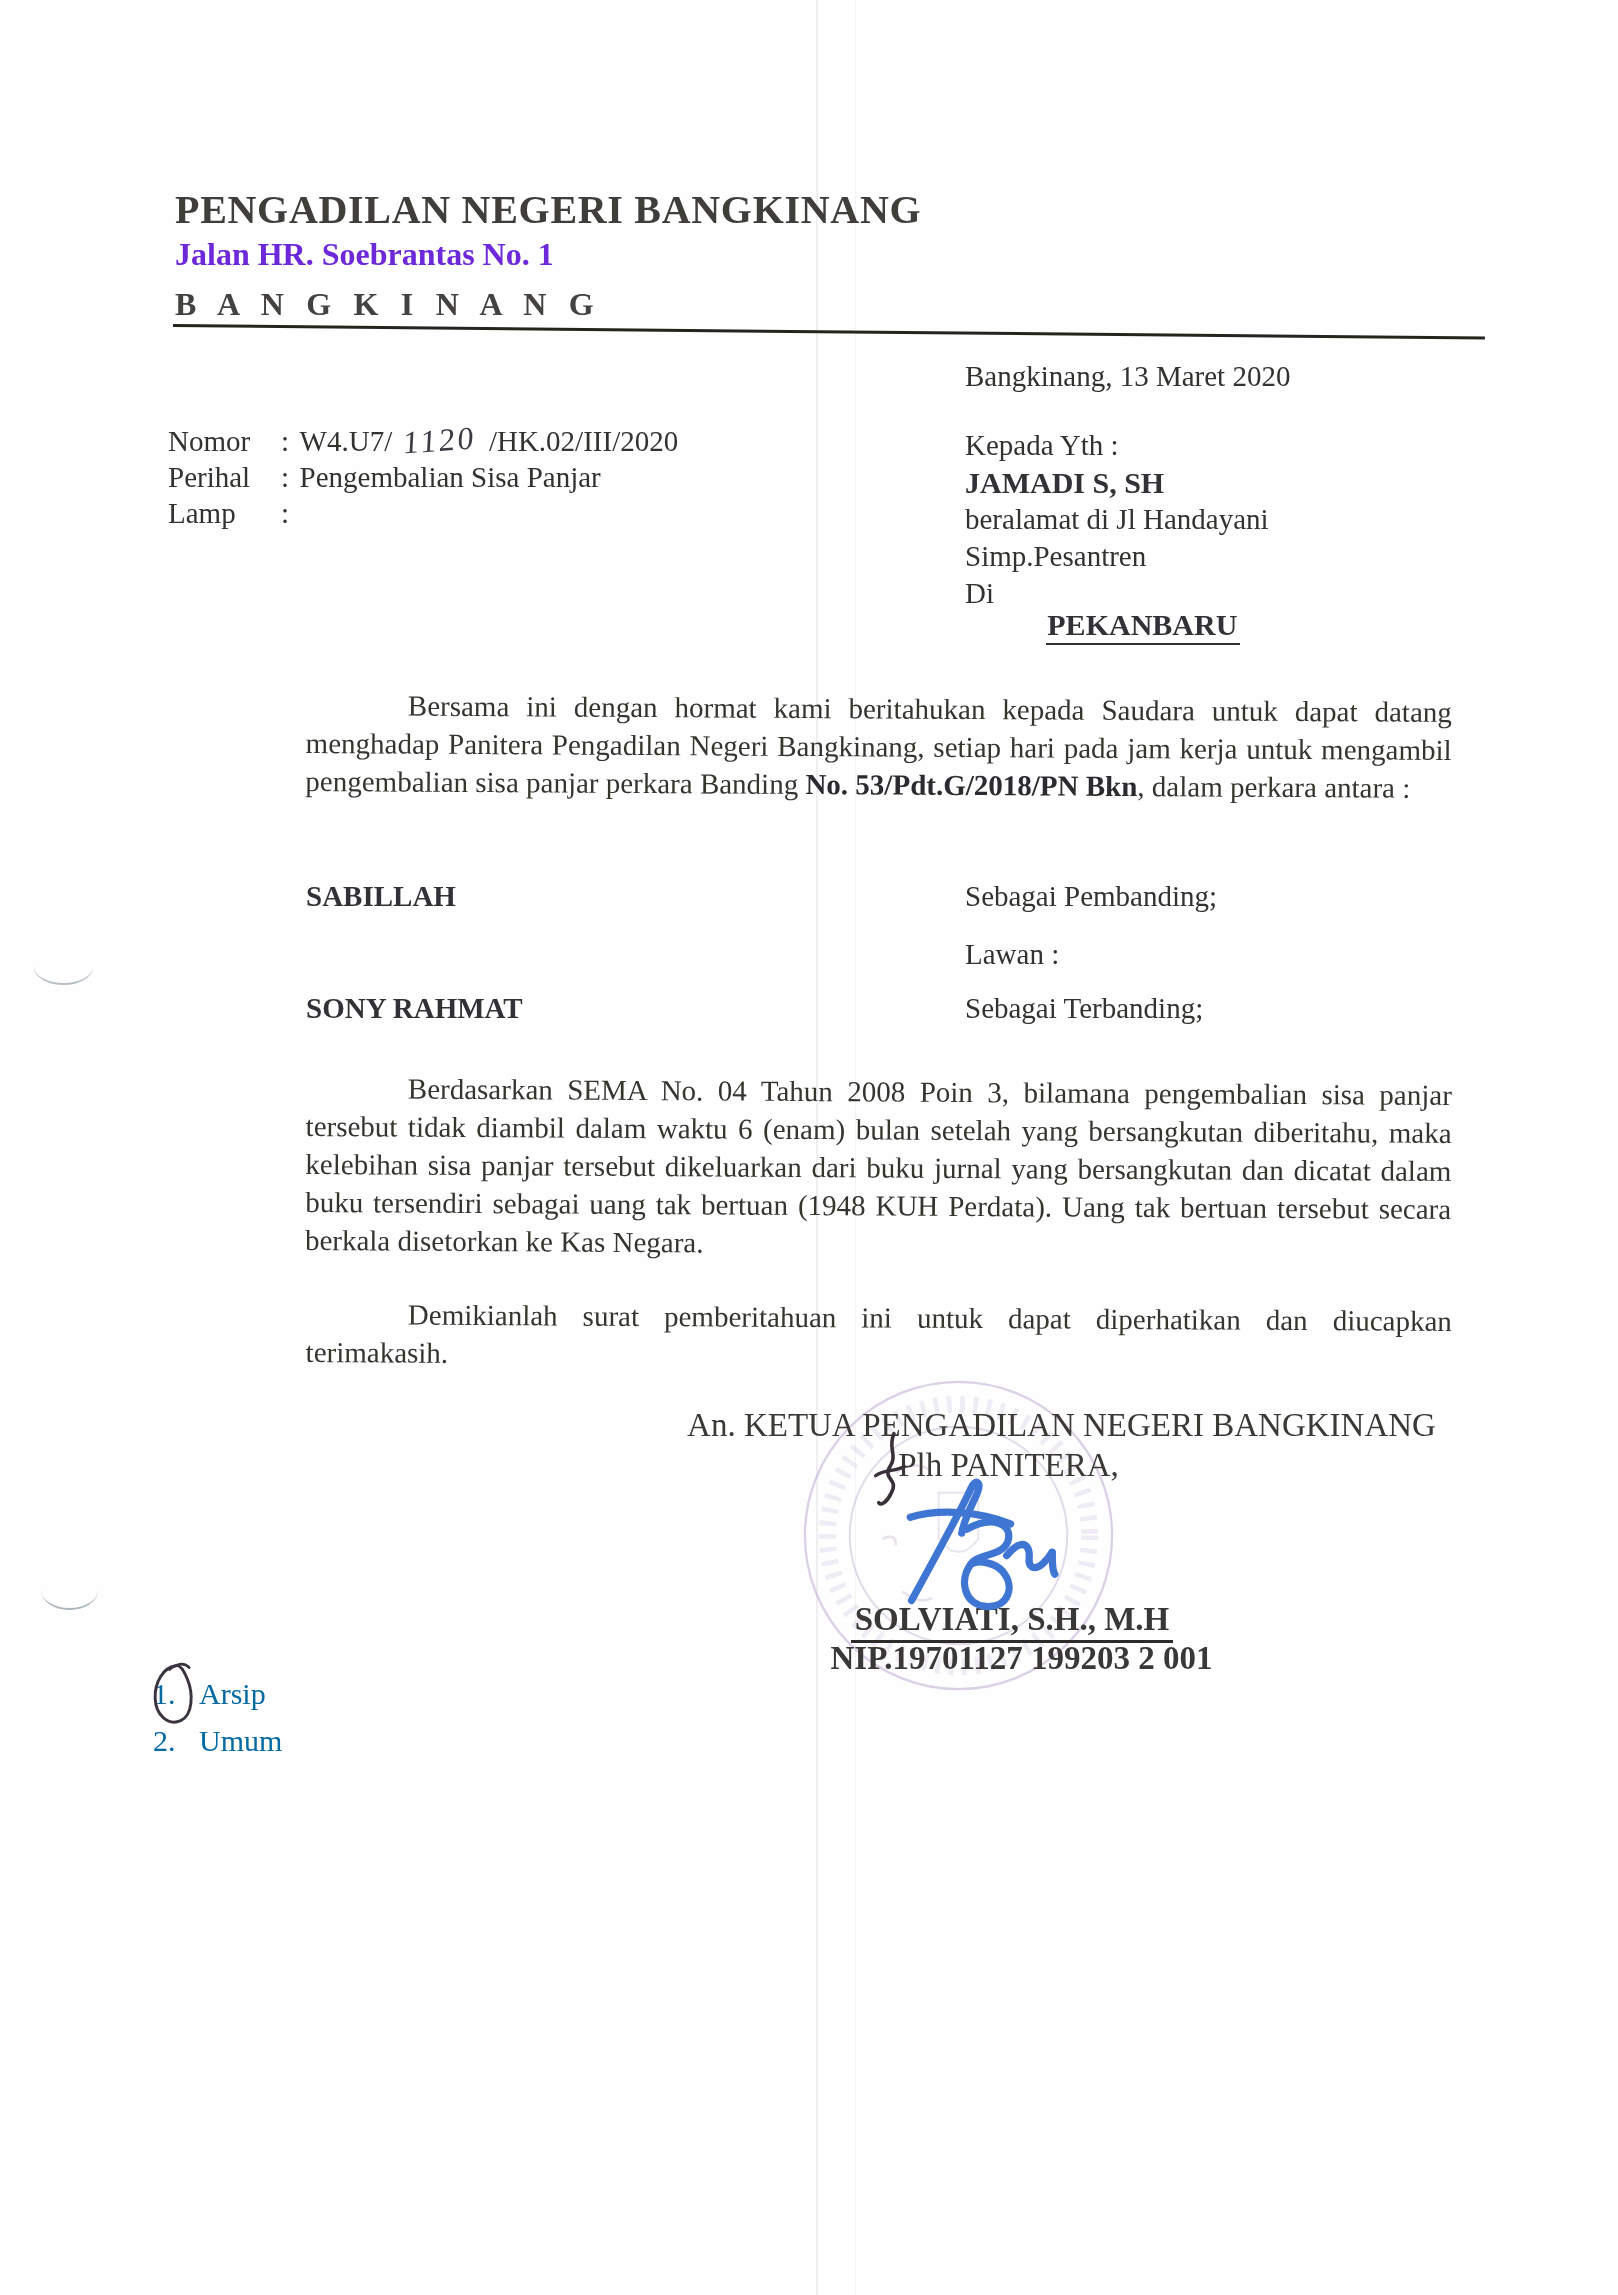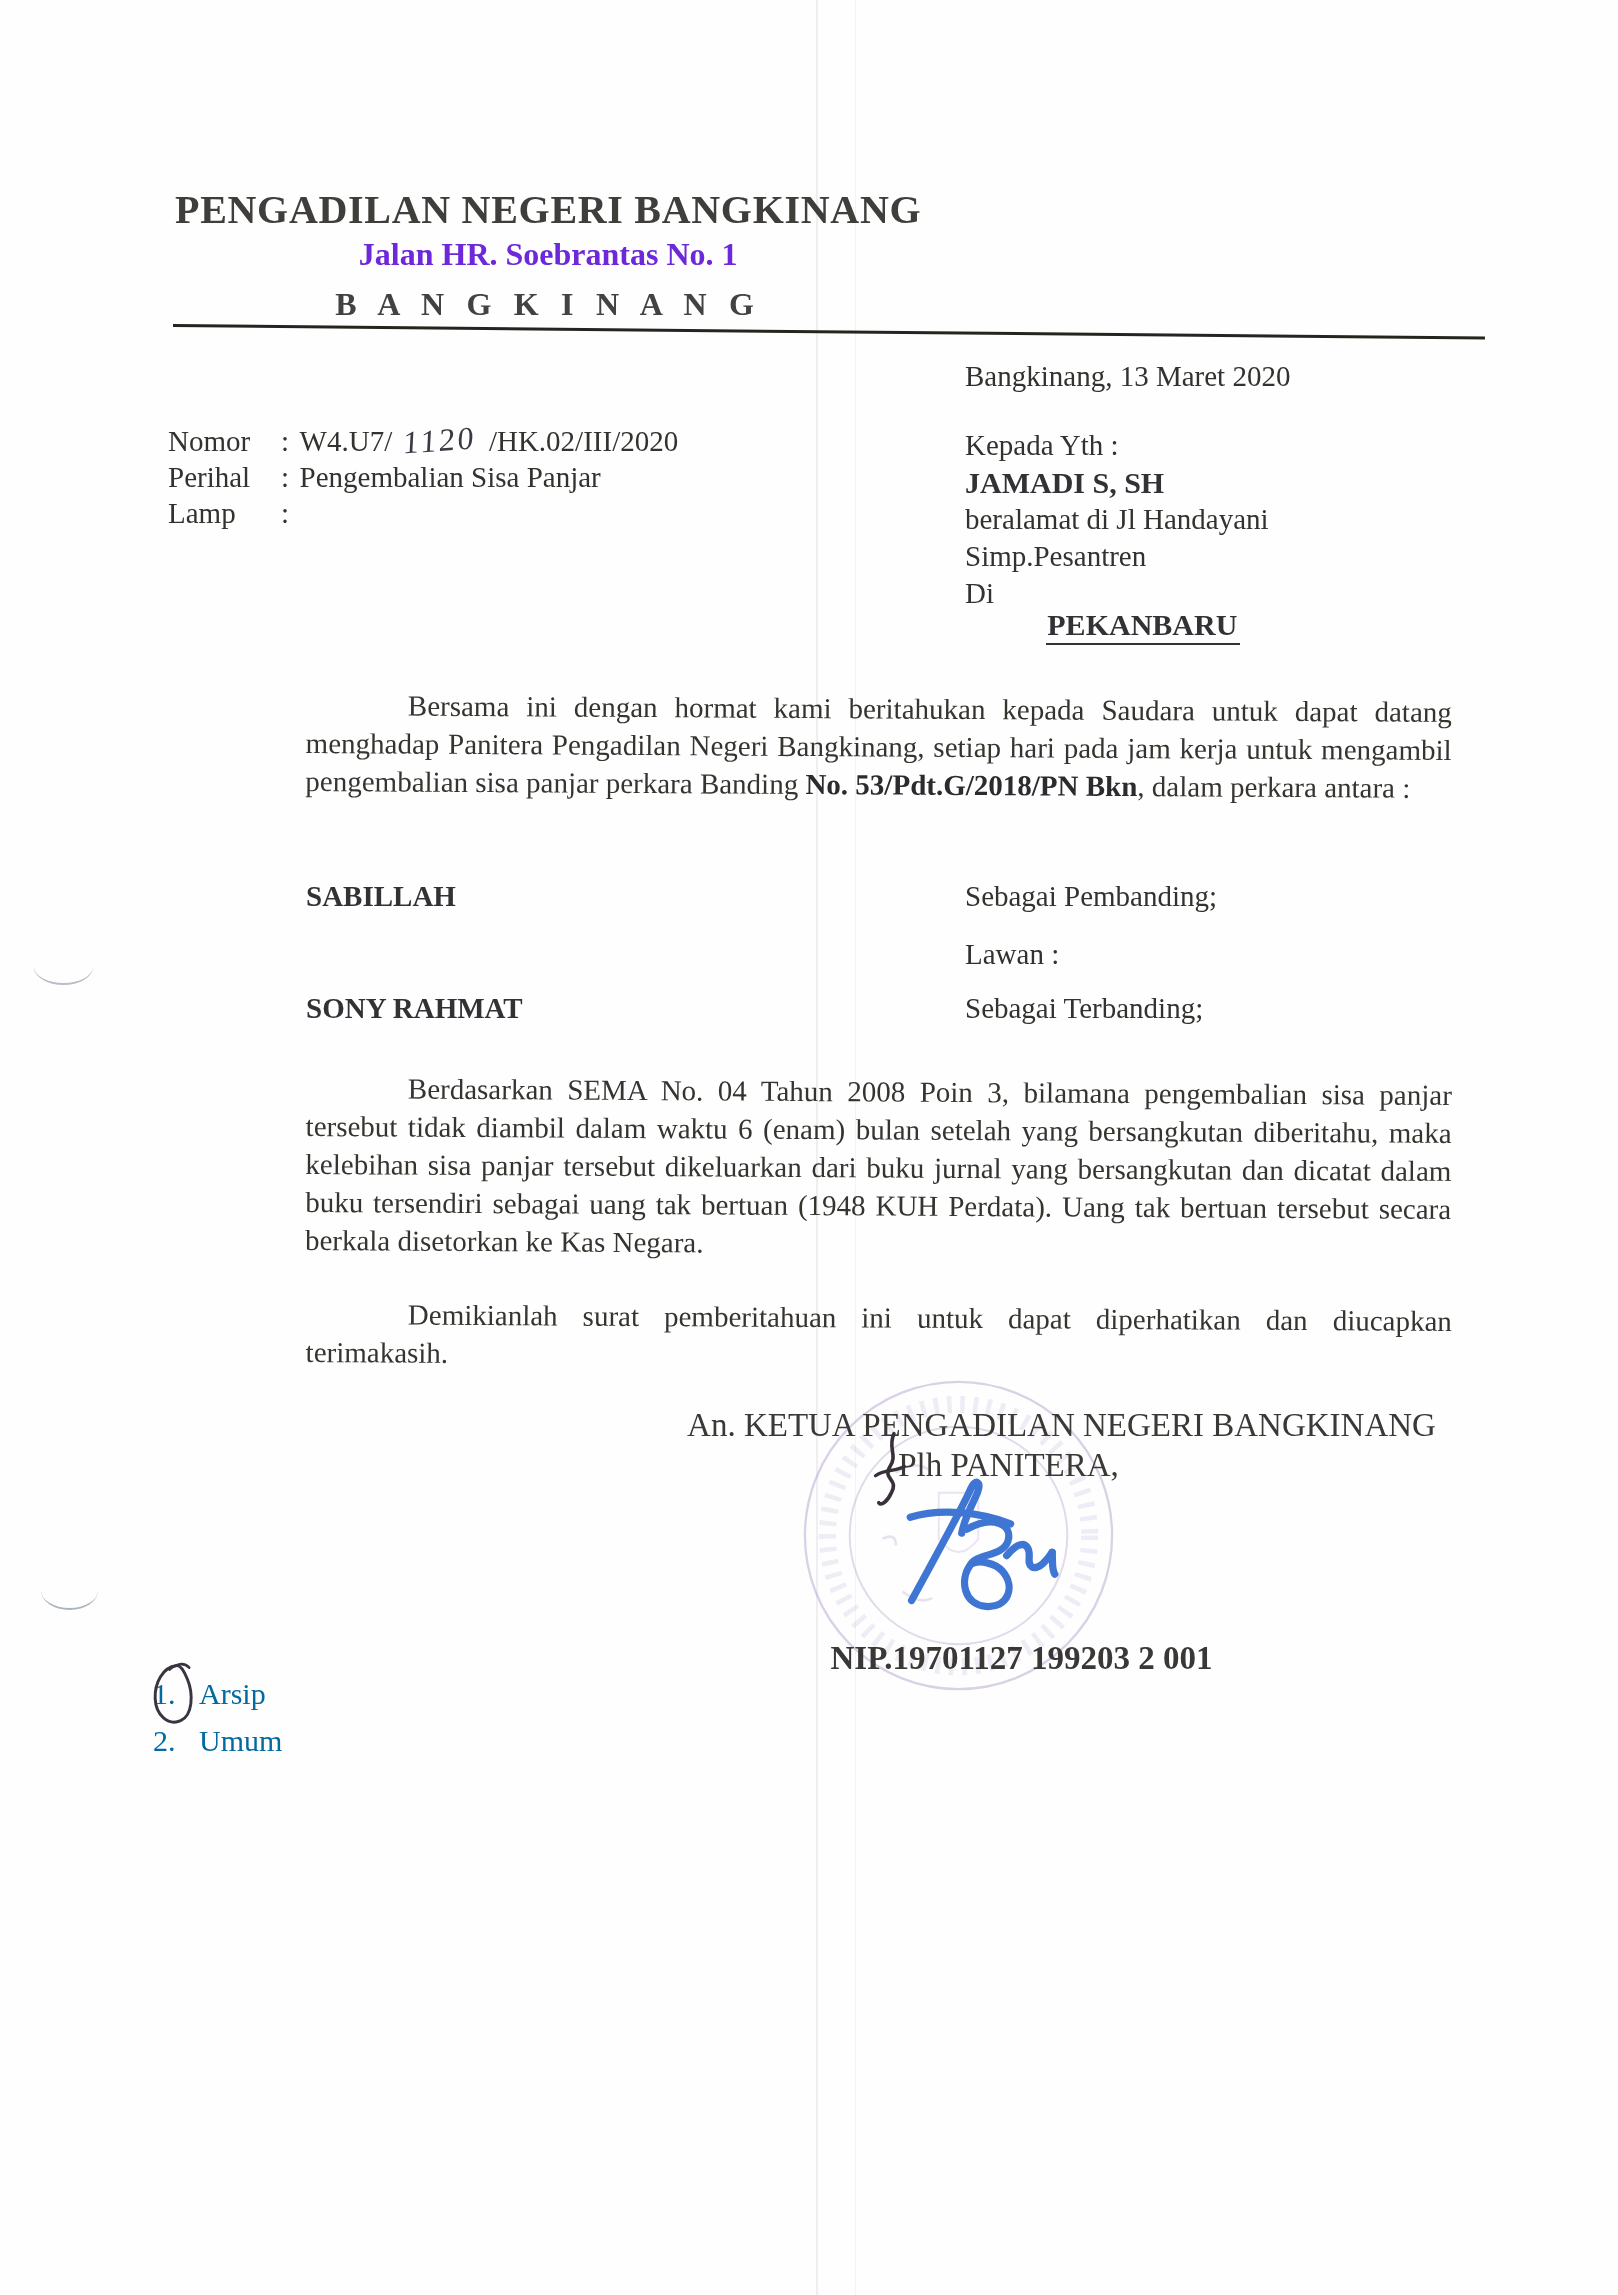--- a/index.html
+++ b/index.html
@@ -12,21 +12,21 @@
     overflow:hidden;
   }
   
   .vline{position:absolute;top:0;height:2295px;}
   .vline1{left:816px;width:2px;background:rgba(150,152,170,0.14);}
   .vline2{left:855px;width:1.3px;background:rgba(150,152,170,0.10);}
   .scan-arc{position:absolute;border:0 solid transparent;border-bottom:2.6px solid rgba(100,112,128,0.45);border-radius:50%;}
   .arc1{left:34px;top:949px;width:59px;height:34px;}
   .arc2{left:41px;top:1571px;width:57px;height:37px;border-bottom-color:rgba(88,104,120,0.5);}
   
-  .letterhead{position:absolute;left:175px;top:188px;text-align:center;}
+  .letterhead{position:absolute;left:175px;top:188px;}
   .court-name{font-size:40px;font-weight:bold;color:#403e3b;letter-spacing:0.7px;line-height:43px;white-space:nowrap;}
   .court-address{font-size:32px;font-weight:bold;color:#6d28d9;line-height:37px;margin-top:5.3px;white-space:nowrap;}
   .court-city{font-size:32px;font-weight:bold;color:#444240;letter-spacing:7.2px;line-height:37px;margin-top:13px;white-space:nowrap;}
   .divider{position:absolute;left:173px;top:324px;width:1312px;height:3.3px;background:#26241f;transform:rotate(0.55deg);transform-origin:left center;}
   
   .dateline{position:absolute;left:965px;top:358px;font-size:29px;line-height:37px;white-space:nowrap;}
   .meta{position:absolute;left:168px;top:422px;font-size:29px;}
   .meta-row{line-height:36px;white-space:nowrap;}
   .meta-label{display:inline-block;width:113px;}
   .meta-colon{display:inline-block;}
@@ -123,20 +123,21 @@
     <circle cx="245" cy="245" r="233" fill="none" stroke="rgba(166,143,196,0.40)" stroke-width="3.5"></circle>
     <circle cx="245" cy="245" r="165" fill="none" stroke="rgba(166,143,196,0.32)" stroke-width="3"></circle>
     <circle cx="245" cy="245" r="199" fill="none" stroke="rgba(166,143,196,0.16)" stroke-width="26" stroke-dasharray="7 13"></circle>
     <path d="M215,180 L275,180 L275,250 Q245,290 215,250 Z" fill="none" stroke="rgba(166,143,196,0.22)" stroke-width="3"></path>
     <path d="M150,150 Q175,130 200,145 M130,250 Q150,240 150,260 M160,330 Q185,350 205,340" fill="none" stroke="rgba(166,143,196,0.25)" stroke-width="4"></path>
   </svg>
 
   <div class="sigblock">
     <div class="sig-onbehalf">An. KETUA PENGADILAN NEGERI BANGKINANG</div>
     <div class="sig-title">Plh PANITERA,</div>
+    <div class="sig-name"><span>SOLVIATI, S.H., M.H</span></div>
     <div class="sig-nip">NIP.19701127 199203 2 001</div>
   </div>
 
   <svg class="paraph" width="40" height="79" viewBox="0 0 60 120">
     <path d="M36,4 C26,26 42,36 30,54 C18,74 44,72 32,94 C26,107 17,114 13,109" fill="none" stroke="#38313a" stroke-width="5.5" stroke-linecap="round"></path>
     <path d="M8,68 C22,58 38,62 52,54" fill="none" stroke="#38313a" stroke-width="5" stroke-linecap="round"></path>
   </svg>
 
   <svg class="sig-ink" width="169" height="142" viewBox="0 0 256 215">
     <g fill="none" stroke="#3f76d4" stroke-width="11" stroke-linecap="round" stroke-linejoin="round">

